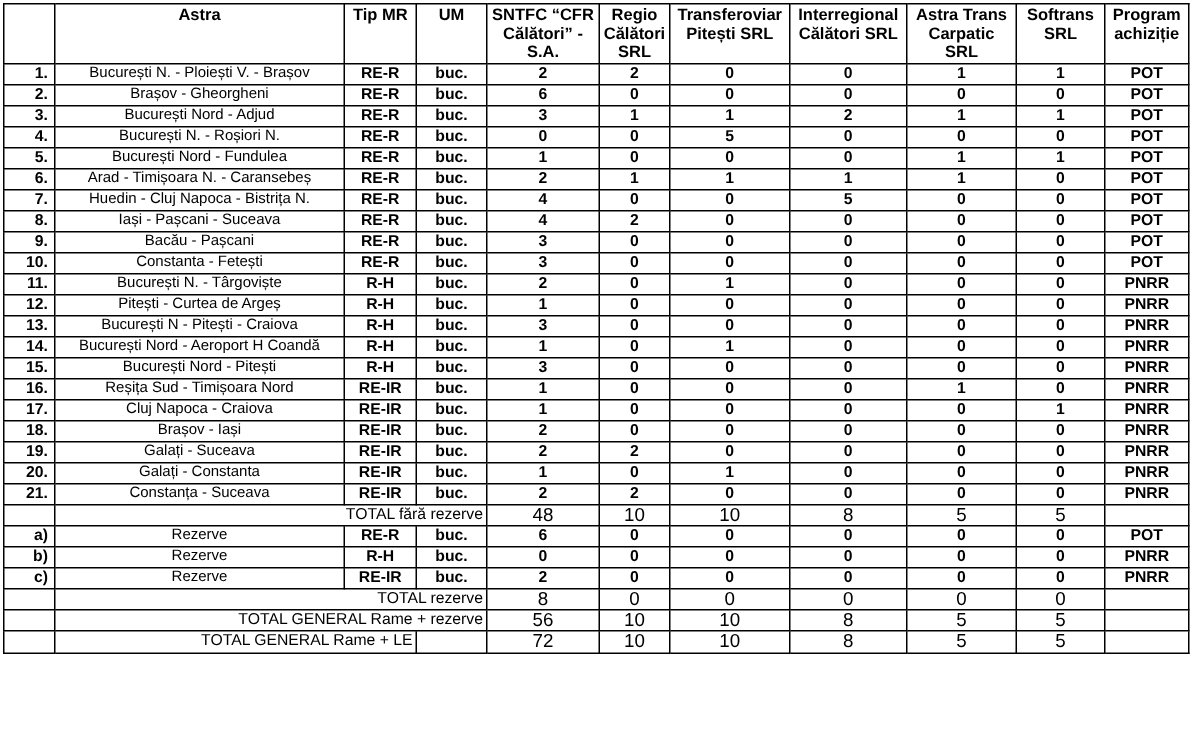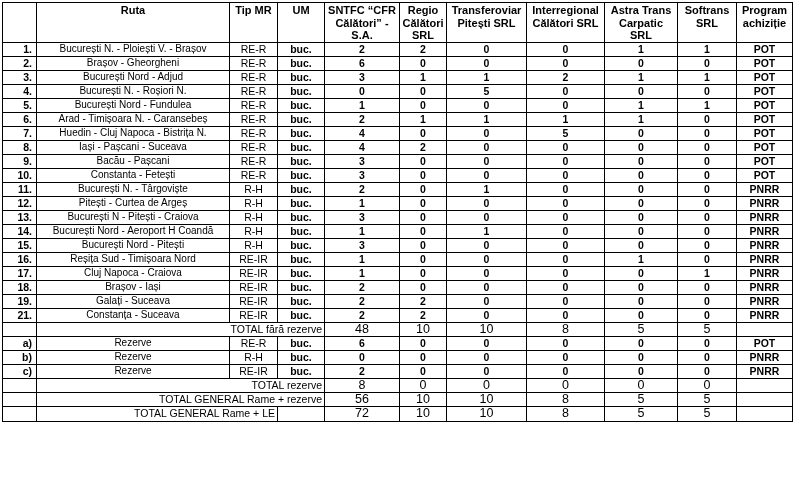--- a/index.html
+++ b/index.html
@@ -37,21 +37,21 @@
   }
   .mr-table td {
     font-size: 10.5px;
     line-height: 1.05;
     height: 13px;
     text-align: center;
     vertical-align: middle;
   }
   td.num   { text-align: right; font-weight: bold; padding-right: 4px; }
   td.route { font-weight: normal; font-size: 10px; }
-  td.tip   { font-weight: normal; }
+  td.tip   { font-weight: bold; }
   td.um    { font-weight: bold; }
   td.val   { font-weight: bold; }
   td.prog  { font-weight: bold; }
   td.label { text-align: right; font-weight: normal; font-size: 10.5px; padding-left: 4px; }
   td.big   { font-size: 12.5px; font-weight: normal; }
   tr.loco-row td { height: 24px; }
   td.loco-label {
     font-weight: normal;
     font-size: 8.5px;
     line-height: 1.15;
@@ -74,21 +74,21 @@
       <col style="width:47px">
       <col style="width:80px">
       <col style="width:78px">
       <col style="width:73px">
       <col style="width:59px">
       <col style="width:56px">
     </colgroup>
     <thead>
       <tr>
         <th></th>
-        <th>Ruta</th>
+        <th>Astra</th>
         <th>Tip MR</th>
         <th>UM</th>
         <th>SNTFC “CFR Călători” - S.A.</th>
         <th>Regio Călători SRL</th>
         <th>Transferoviar Pitești SRL</th>
         <th>Interregional Călători SRL</th>
         <th>Astra Trans Carpatic SRL</th>
         <th>Softrans SRL</th>
         <th>Program achiziție</th>
       </tr>
@@ -335,20 +335,33 @@
           <td class="um">buc.</td>
           <td class="val">2</td>
           <td class="val">2</td>
           <td class="val">0</td>
           <td class="val">0</td>
           <td class="val">0</td>
           <td class="val">0</td>
           <td class="prog">PNRR</td>
         </tr>
         <tr>
+          <td class="num">20.</td>
+          <td class="route">Galați - Constanta</td>
+          <td class="tip">RE-IR</td>
+          <td class="um">buc.</td>
+          <td class="val">1</td>
+          <td class="val">0</td>
+          <td class="val">1</td>
+          <td class="val">0</td>
+          <td class="val">0</td>
+          <td class="val">0</td>
+          <td class="prog">PNRR</td>
+        </tr>
+        <tr>
           <td class="num">21.</td>
           <td class="route">Constanța - Suceava</td>
           <td class="tip">RE-IR</td>
           <td class="um">buc.</td>
           <td class="val">2</td>
           <td class="val">2</td>
           <td class="val">0</td>
           <td class="val">0</td>
           <td class="val">0</td>
           <td class="val">0</td>

